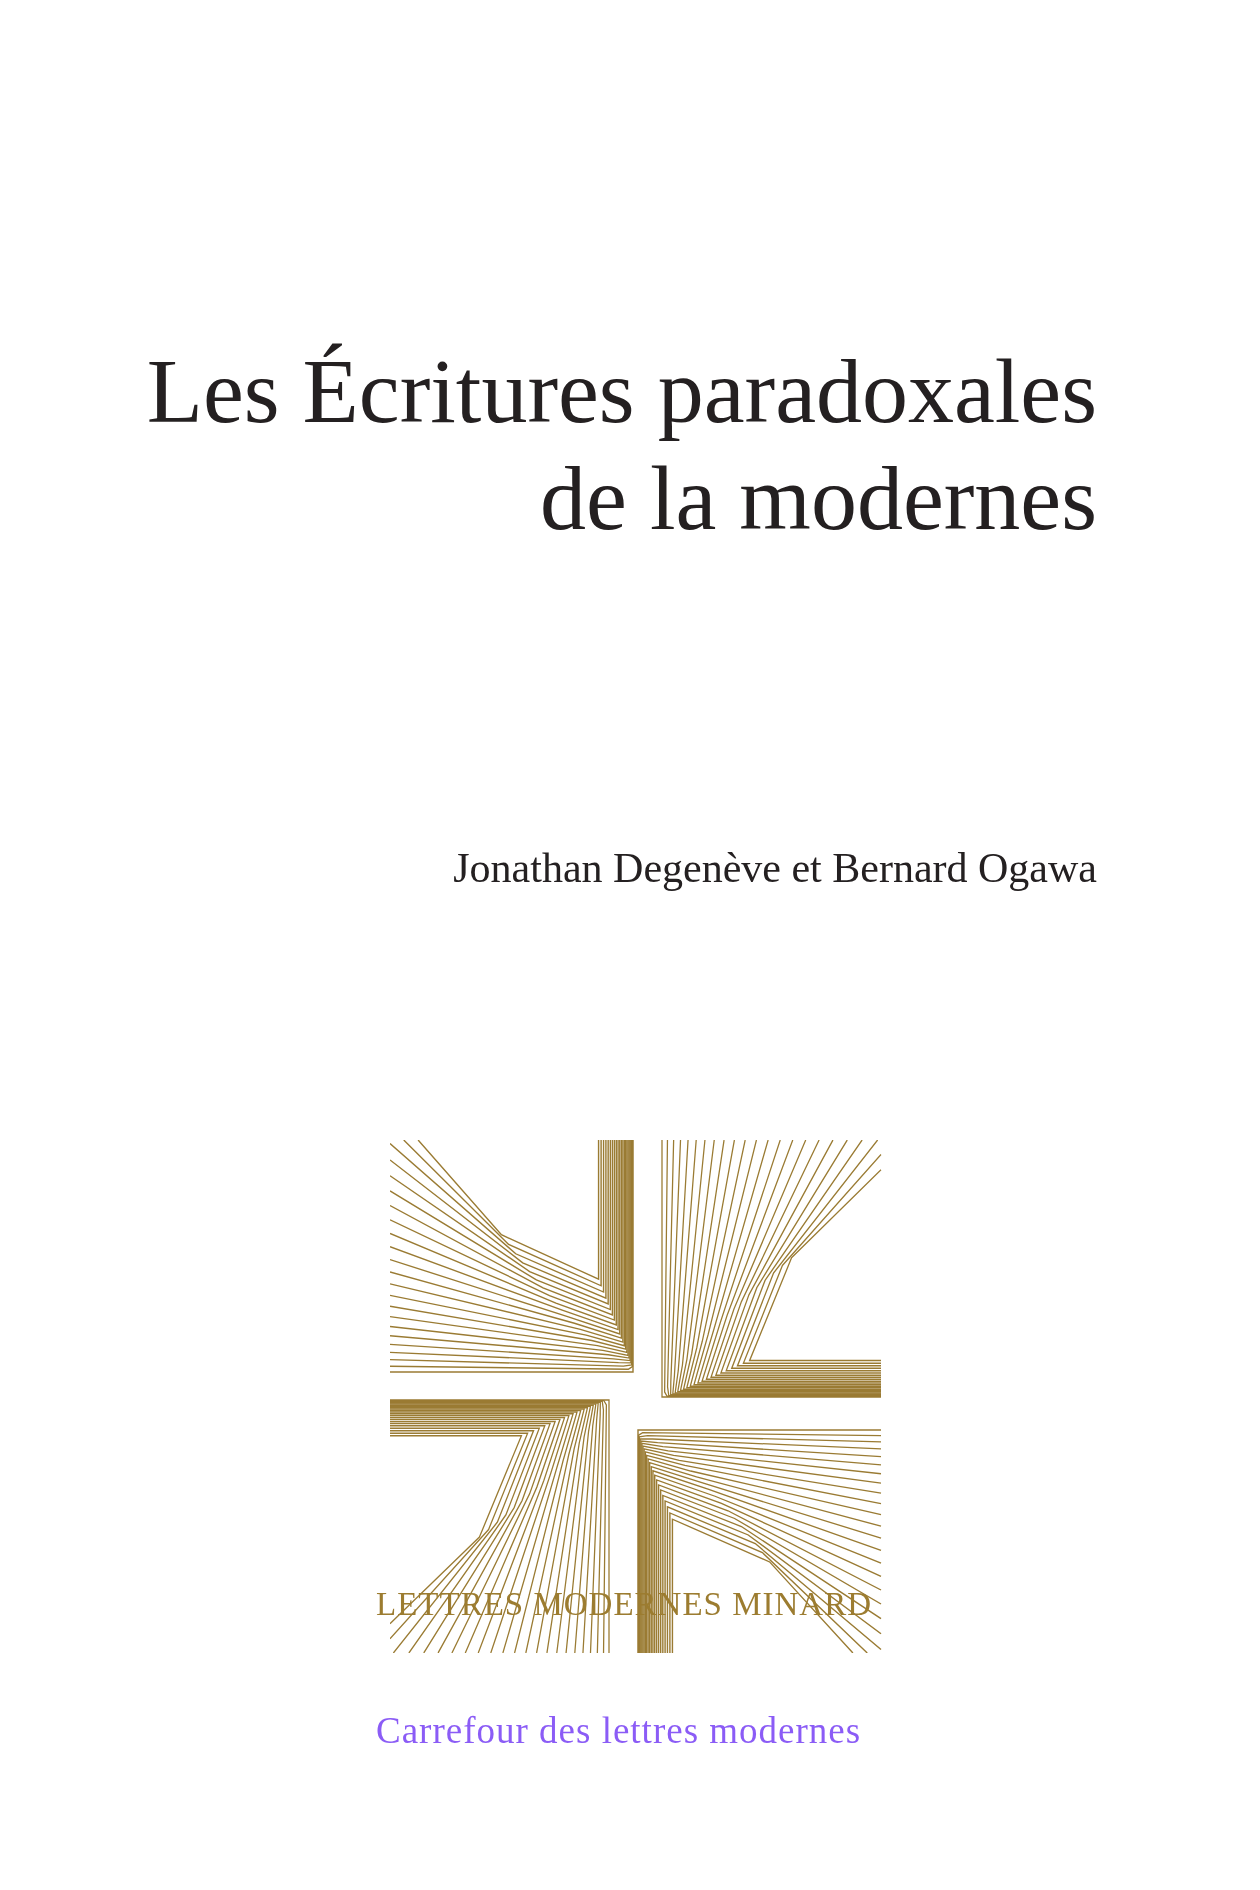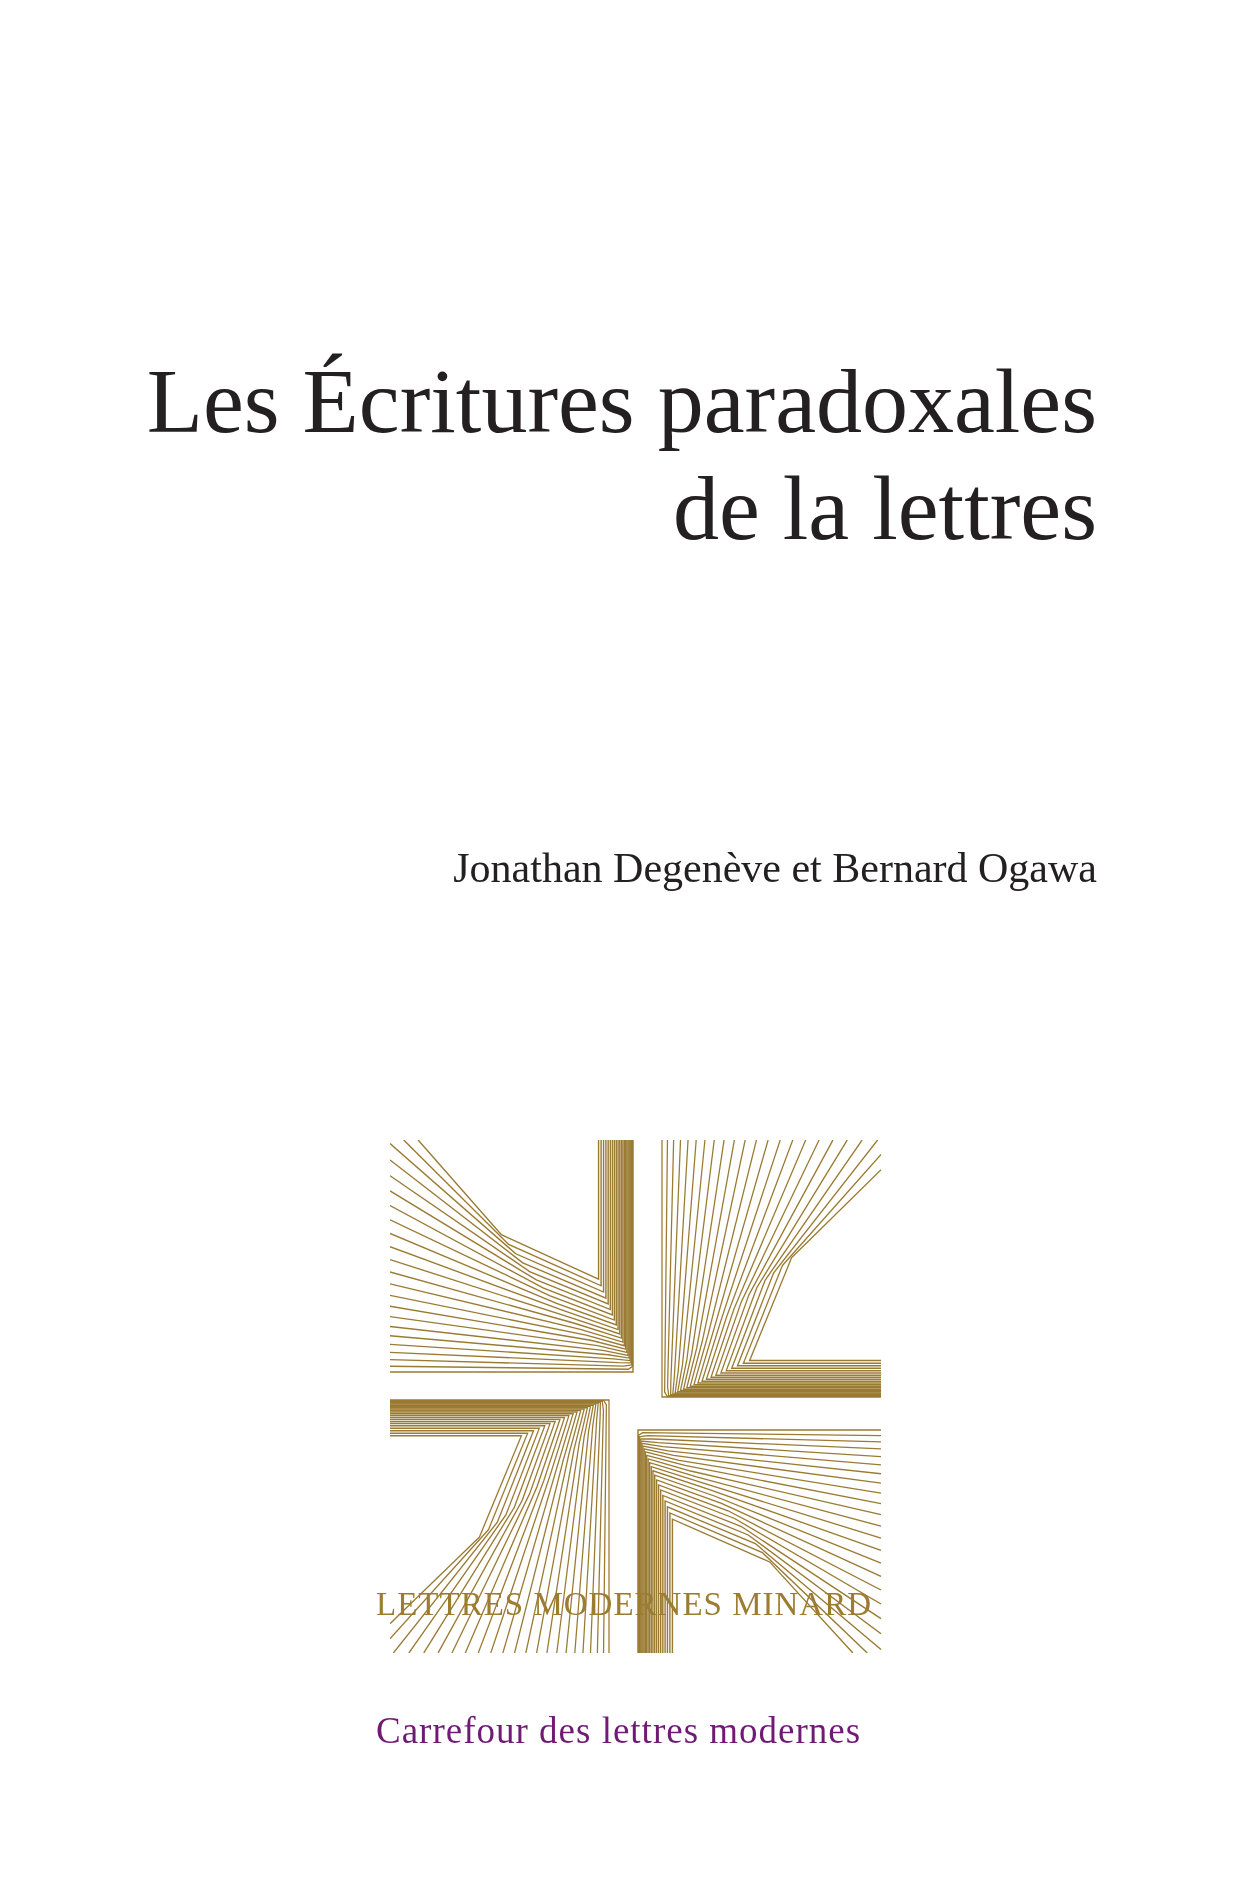--- a/index.html
+++ b/index.html
@@ -10,21 +10,21 @@
   #cover {
     position: relative;
     width: 1260px;
     height: 1890px;
     background: #ffffff;
     overflow: hidden;
     font-family: "Liberation Serif", serif;
   }
   .title-block {
     position: absolute;
-    top: 348px;
+    top: 338px;
     right: 163px;
     text-align: right;
     font-size: 92px;
     line-height: 107px;
     color: #242021;
     letter-spacing: 0px;
     white-space: nowrap;
   }
   .dedication {
     position: absolute;
@@ -76,21 +76,21 @@
     color: #9c7c30;
   }
 </style>
 </head>
 <body>
 
 <div id="cover">
 
   <div class="title-block" style="color: rgb(36, 32, 33);">
     <div>Les Écritures paradoxales</div>
-    <div>de la lettres</div>
+    <div>de la modernes</div>
   </div>
 
 
   <div class="editors-block" style="color: rgb(36, 32, 33);">
     <div>Jonathan Degenève et Bernard Ogawa</div>
   </div>
 
   <svg class="logo-svg" viewBox="0 0 492 513" xmlns="http://www.w3.org/2000/svg">
       <g transform="translate(0 0) scale(1.0125 0.9666666666666667) rotate(270 120 120)">
         <path d="M 0.00 0.00 L 0.00 240.00 L 4.00 240.00 L 240.00 240.00" fill="none" stroke="#9a7b33" stroke-width="1.4" stroke-linejoin="miter"></path>
@@ -188,15 +188,15 @@
         <path d="M 187.33 0.00 L 95.26 144.57 L 64.59 217.61 L 240.00 217.61" fill="none" stroke="#9a7b33" stroke-width="1.4" stroke-linejoin="miter"></path>
         <path d="M 203.03 0.00 L 103.93 137.89 L 70.38 215.47 L 240.00 215.47" fill="none" stroke="#9a7b33" stroke-width="1.4" stroke-linejoin="miter"></path>
         <path d="M 219.33 0.00 L 112.94 131.10 L 76.41 213.24 L 240.00 213.24" fill="none" stroke="#9a7b33" stroke-width="1.4" stroke-linejoin="miter"></path>
         <path d="M 236.33 0.00 L 122.28 124.18 L 82.69 210.92 L 240.00 210.92" fill="none" stroke="#9a7b33" stroke-width="1.4" stroke-linejoin="miter"></path>
         <path d="M 240.00 13.59 L 131.97 117.15 L 89.22 208.50 L 240.00 208.50" fill="none" stroke="#9a7b33" stroke-width="1.4" stroke-linejoin="miter"></path>
         <path d="M 240.00 27.77 L 142.00 110.00 L 96.00 206.00 L 240.00 206.00" fill="none" stroke="#9a7b33" stroke-width="1.4" stroke-linejoin="miter"></path>
       </g>
     </svg>
 
   <div class="publisher-line publisher-name" style="color: rgb(156, 124, 48);">LETTRES MODERNES MINARD</div>
-  <div class="publisher-line collection-name" style="color: #701a75;">Carrefour des lettres modernes</div>
+  <div class="publisher-line collection-name" style="color: #8b5cf6;">Carrefour des lettres modernes</div>
 
 </div>
 
 </body></html>

